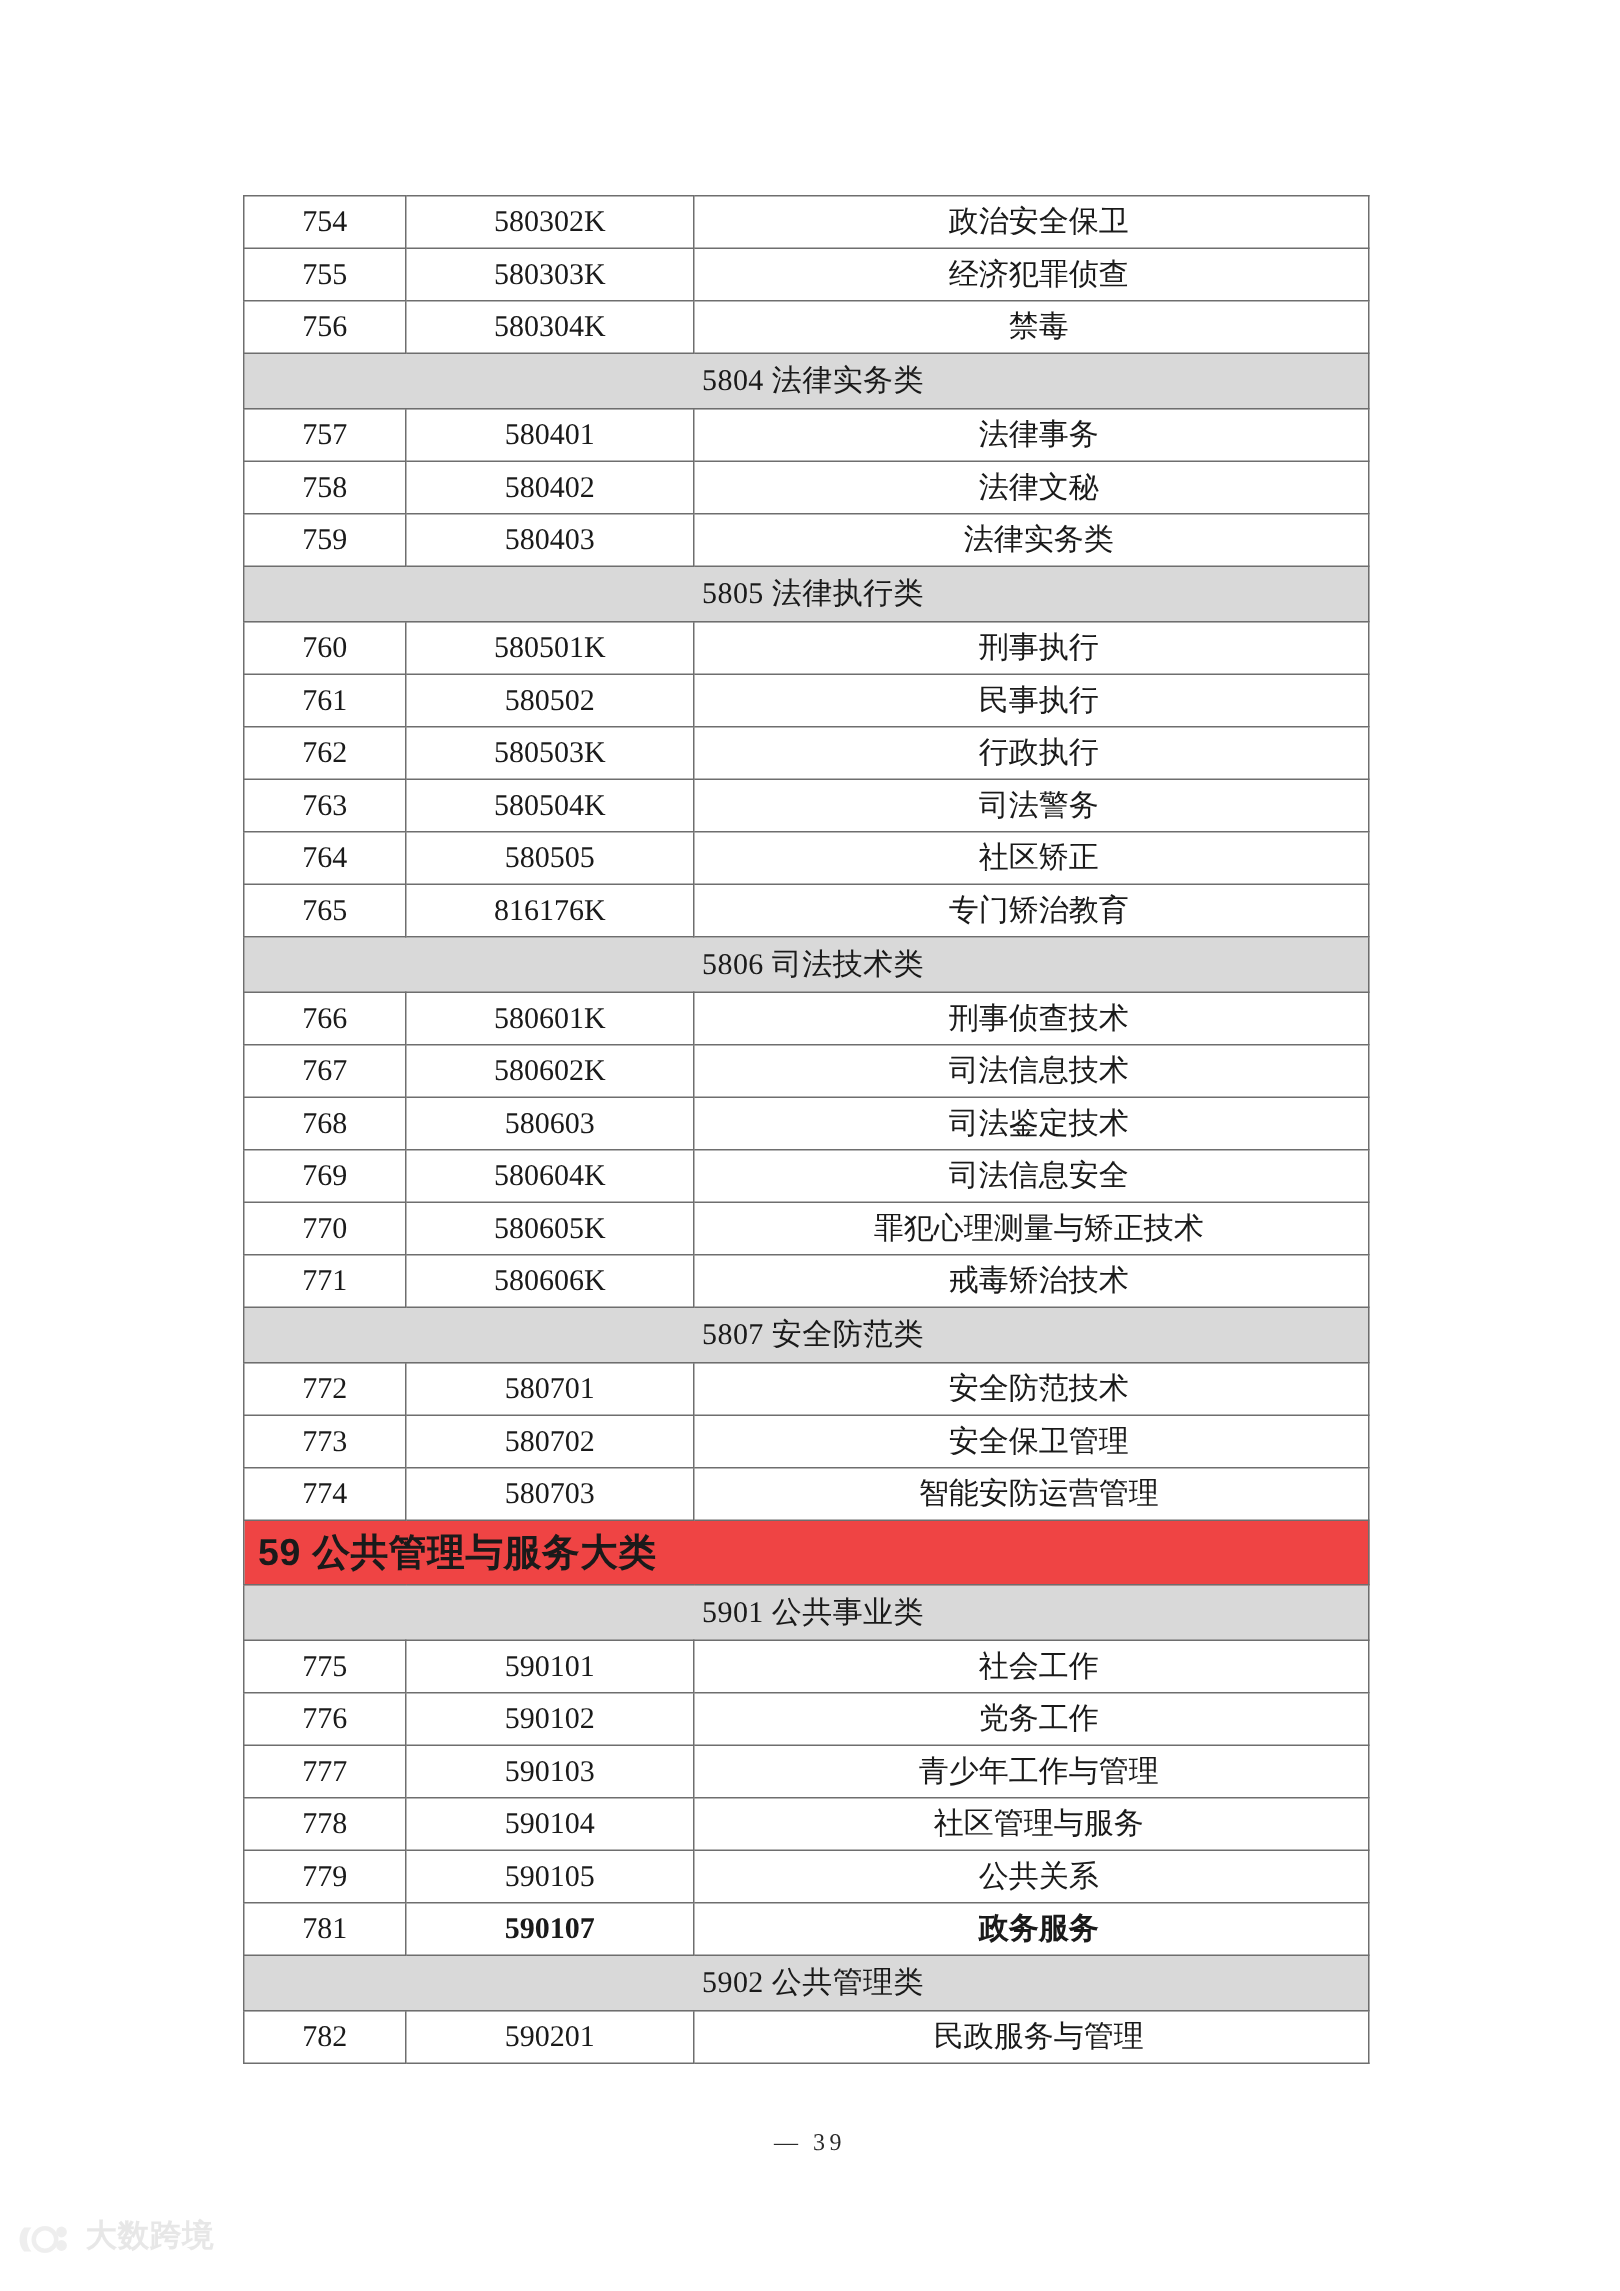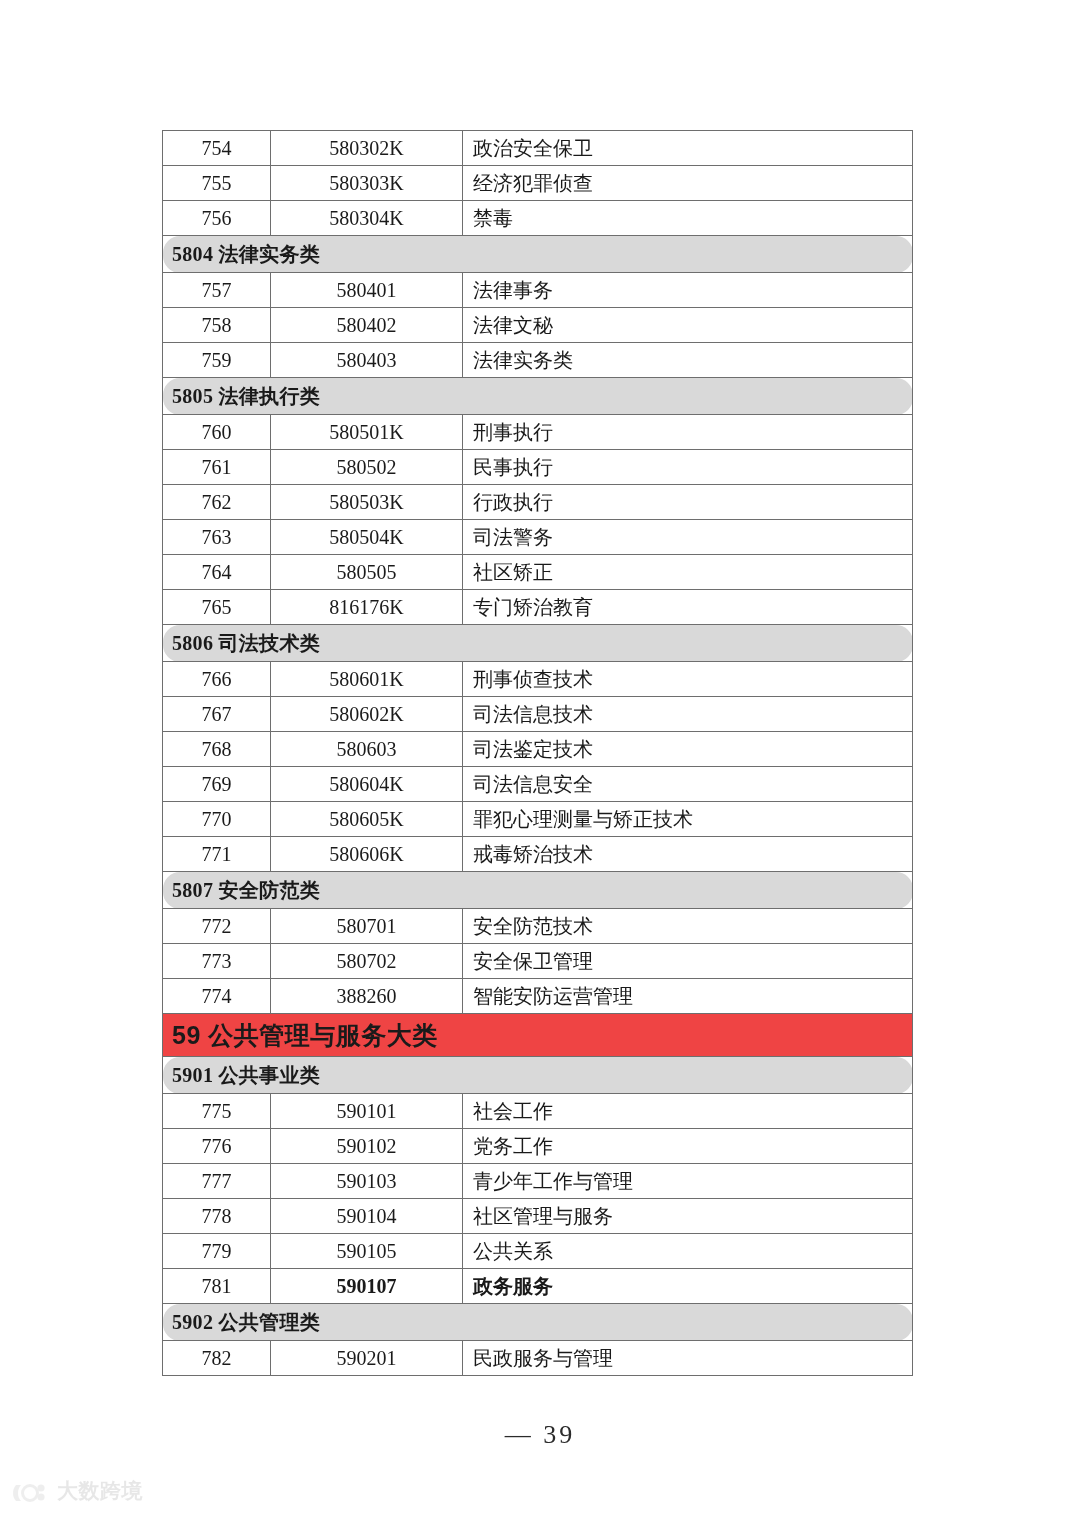--- a/index.html
+++ b/index.html
@@ -50,39 +50,38 @@
     line-height: 34px;
   }
   td.cell-seq {
     text-align: center;
   }
   td.cell-code {
     text-align: center;
     margin-left: 37px;
   }
   td.cell-name {
-    text-align: left;
+    text-align: center;
     padding-left: 10px;
   }
   tr.data-row.is-bold td.cell-code,
   tr.data-row.is-bold td.cell-name {
     font-weight: bold;
   }
 
   
   tr.subcat-row td {
     background: #d9d9d9;
     height: 36px;
     line-height: 36px;
     font-size: 20px;
-    font-weight: bold;
-    text-align: left;
+    font-weight: normal;
+    text-align: center;
     padding-left: 9px;
     letter-spacing: 0.3px;
-    border-radius: 17px;
   }
 
   
   tr.majorcat-row td {
     background: #ef4444;
     height: 42px;
     line-height: 42px;
     font-size: 25px;
     font-weight: bold;
     text-align: left;
@@ -91,21 +90,21 @@
     letter-spacing: 0.5px;
   }
 
   
   .page-footer {
     position: absolute;
     top: 1420px;
     left: 0;
     width: 1080px;
     text-align: center;
-    font-size: 26px;
+    font-size: 16px;
     letter-spacing: 3px;
     color: #2b2b2b;
   }
 
   
   .watermark {
     position: absolute;
     left: 12px;
     top: 1482px;
     display: flex;
@@ -247,21 +246,21 @@
           <td class="cell-code">580701</td>
           <td class="cell-name">安全防范技术</td>
         </tr>
         <tr class="data-row">
           <td class="cell-seq">773</td>
           <td class="cell-code">580702</td>
           <td class="cell-name">安全保卫管理</td>
         </tr>
         <tr class="data-row">
           <td class="cell-seq">774</td>
-          <td class="cell-code">388260</td>
+          <td class="cell-code">580703</td>
           <td class="cell-name">智能安防运营管理</td>
         </tr>
         <tr class="majorcat-row">
           <td colspan="3">59 公共管理与服务大类</td>
         </tr>
         <tr class="subcat-row">
           <td colspan="3">5901 公共事业类</td>
         </tr>
         <tr class="data-row">
           <td class="cell-seq">775</td>

